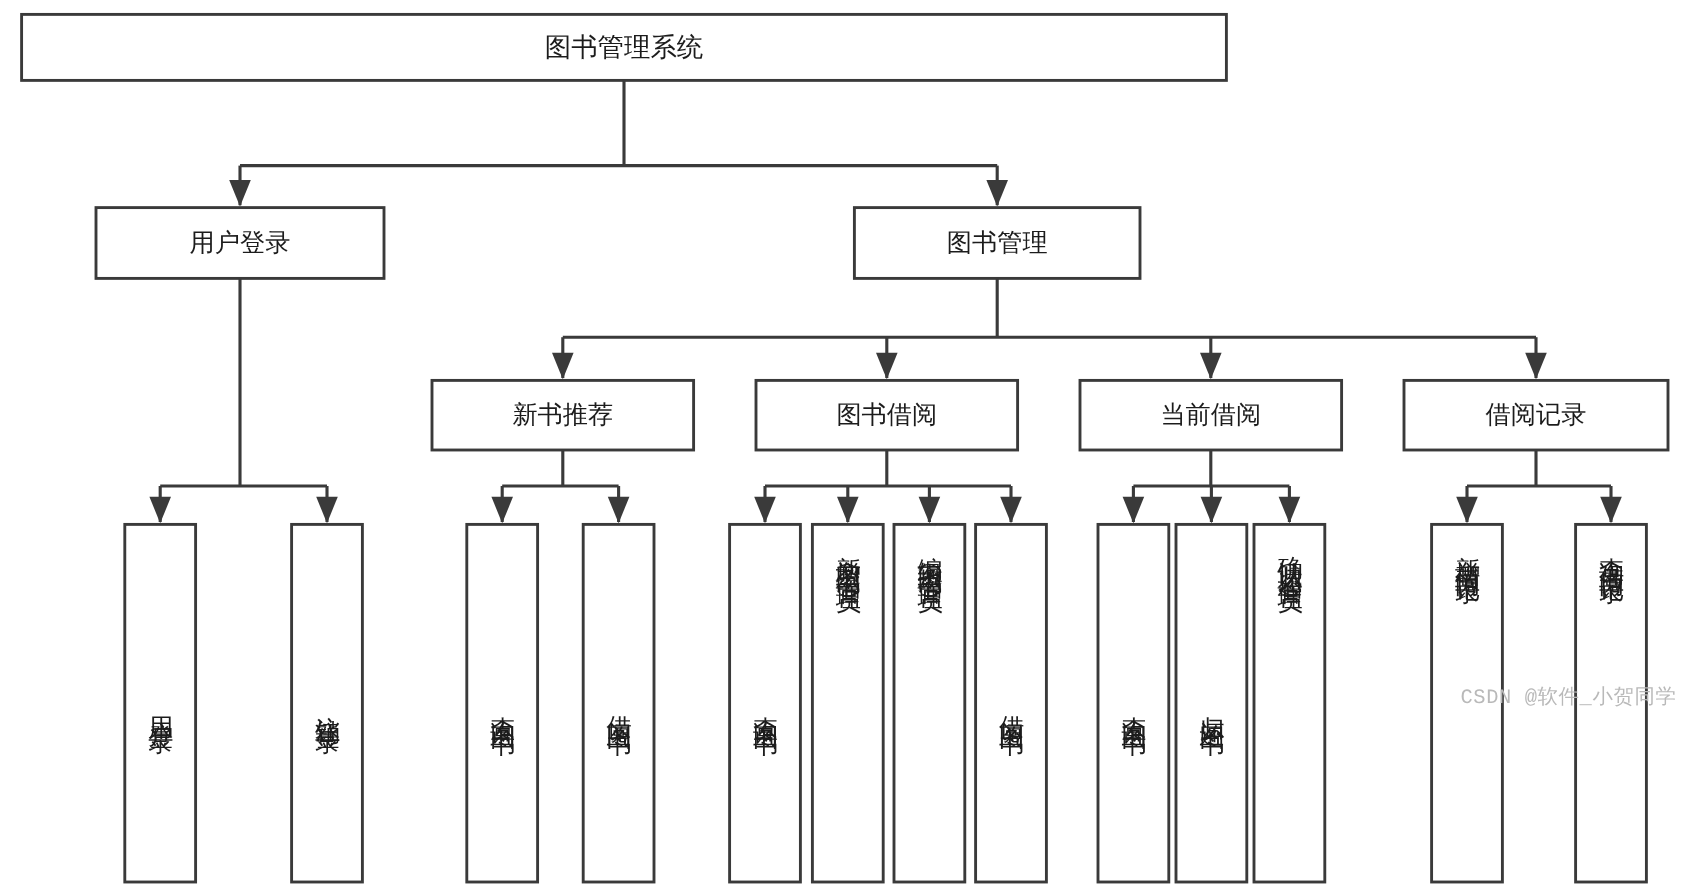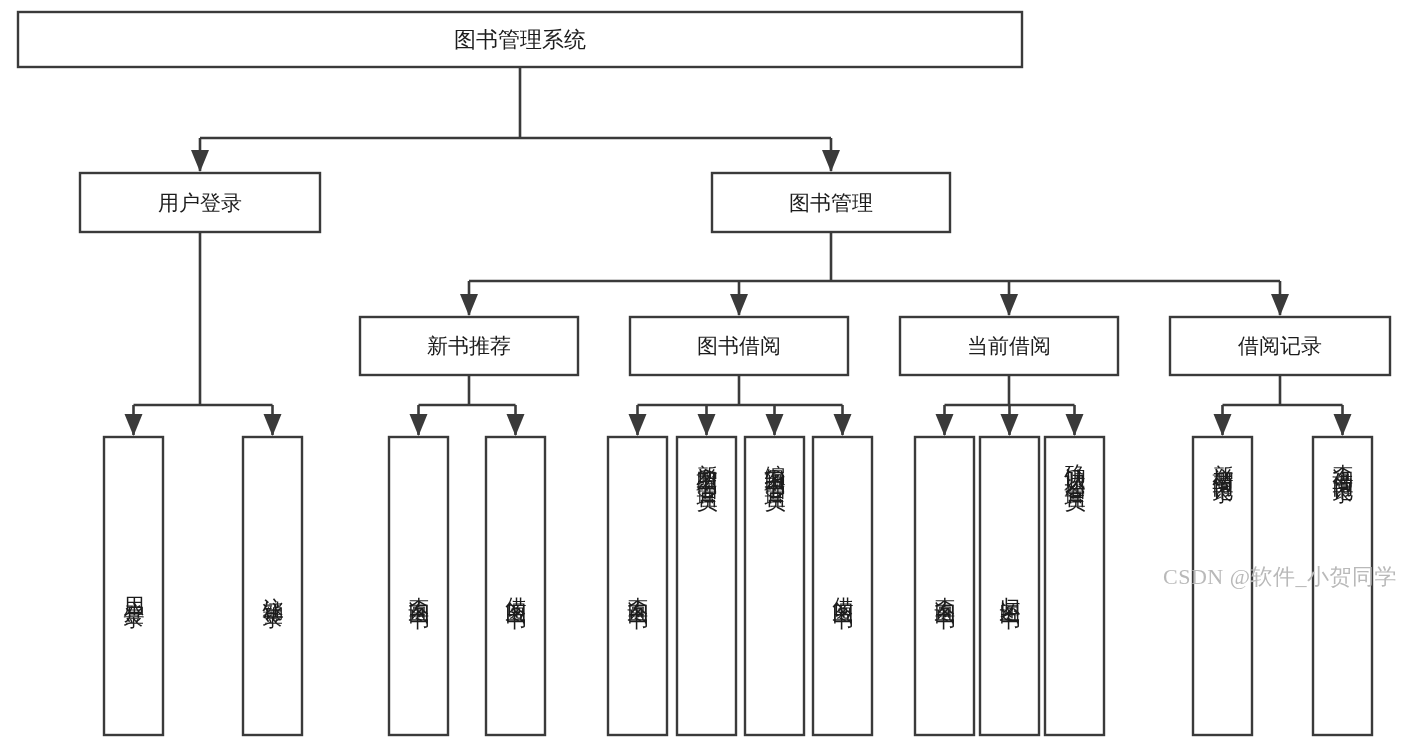--- a/index.html
+++ b/index.html
@@ -68,22 +68,22 @@
     line-height: 1;
     letter-spacing: 4px;
     color: #1c1c1c;
     white-space: nowrap;
     text-align: left;
   }
   .watermark {
     position: absolute;
     right: 8px;
     bottom: 4px;
-    font-family: Liberation Serif, serif;
-    font-size: 22px;
+    font-family: Liberation Mono, monospace;
+    font-size: 17px;
     color: #b9b9b9;
     letter-spacing: 0.5px;
     white-space: nowrap;
   }
 </style>
 </head>
 <body>
 
 <div id="diagram-root">
 

